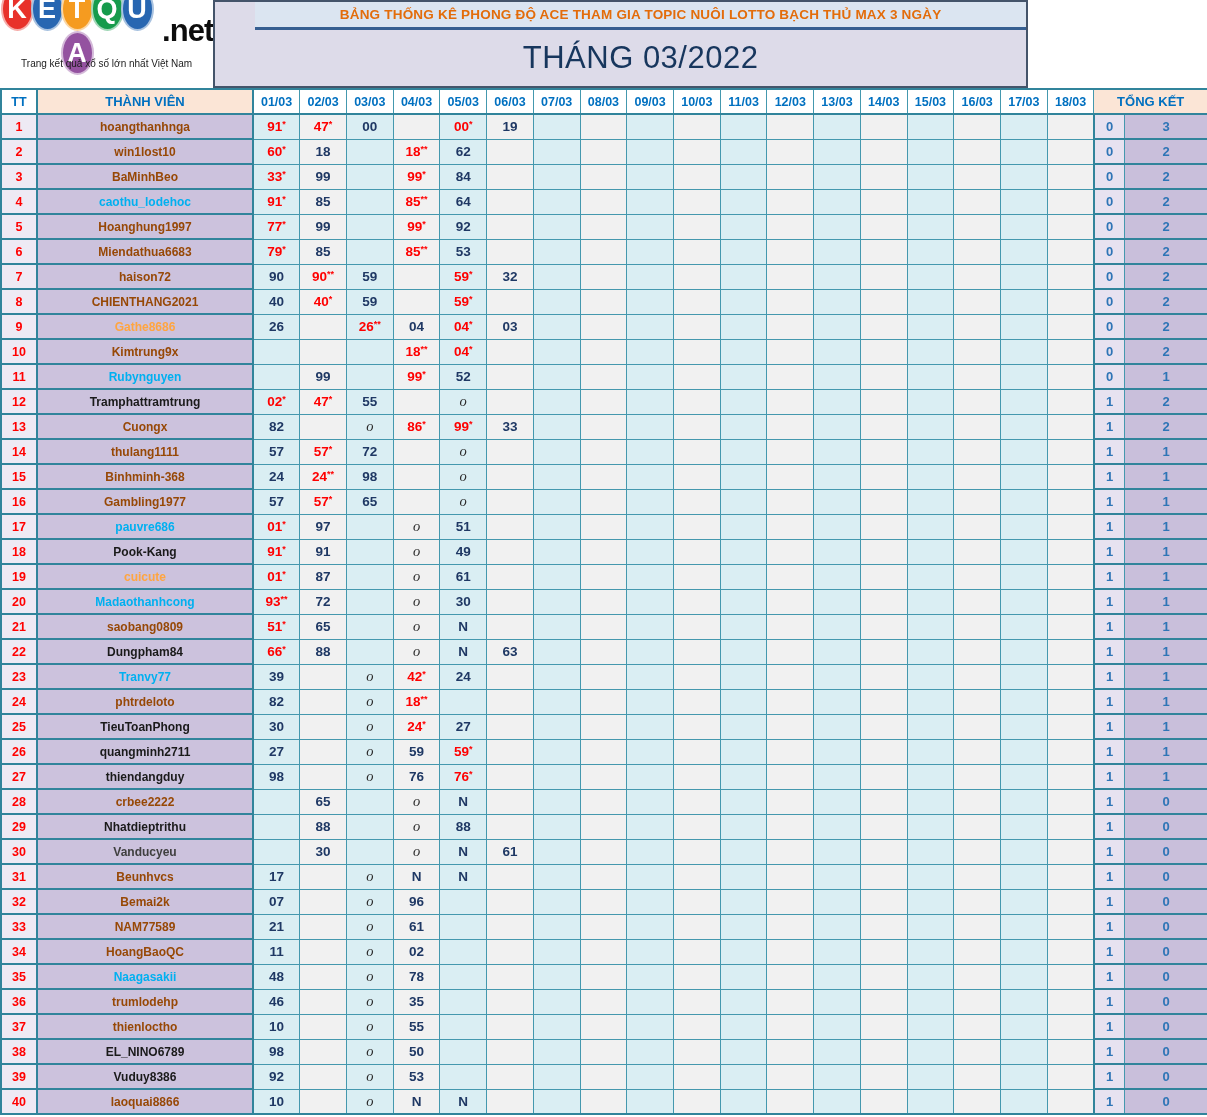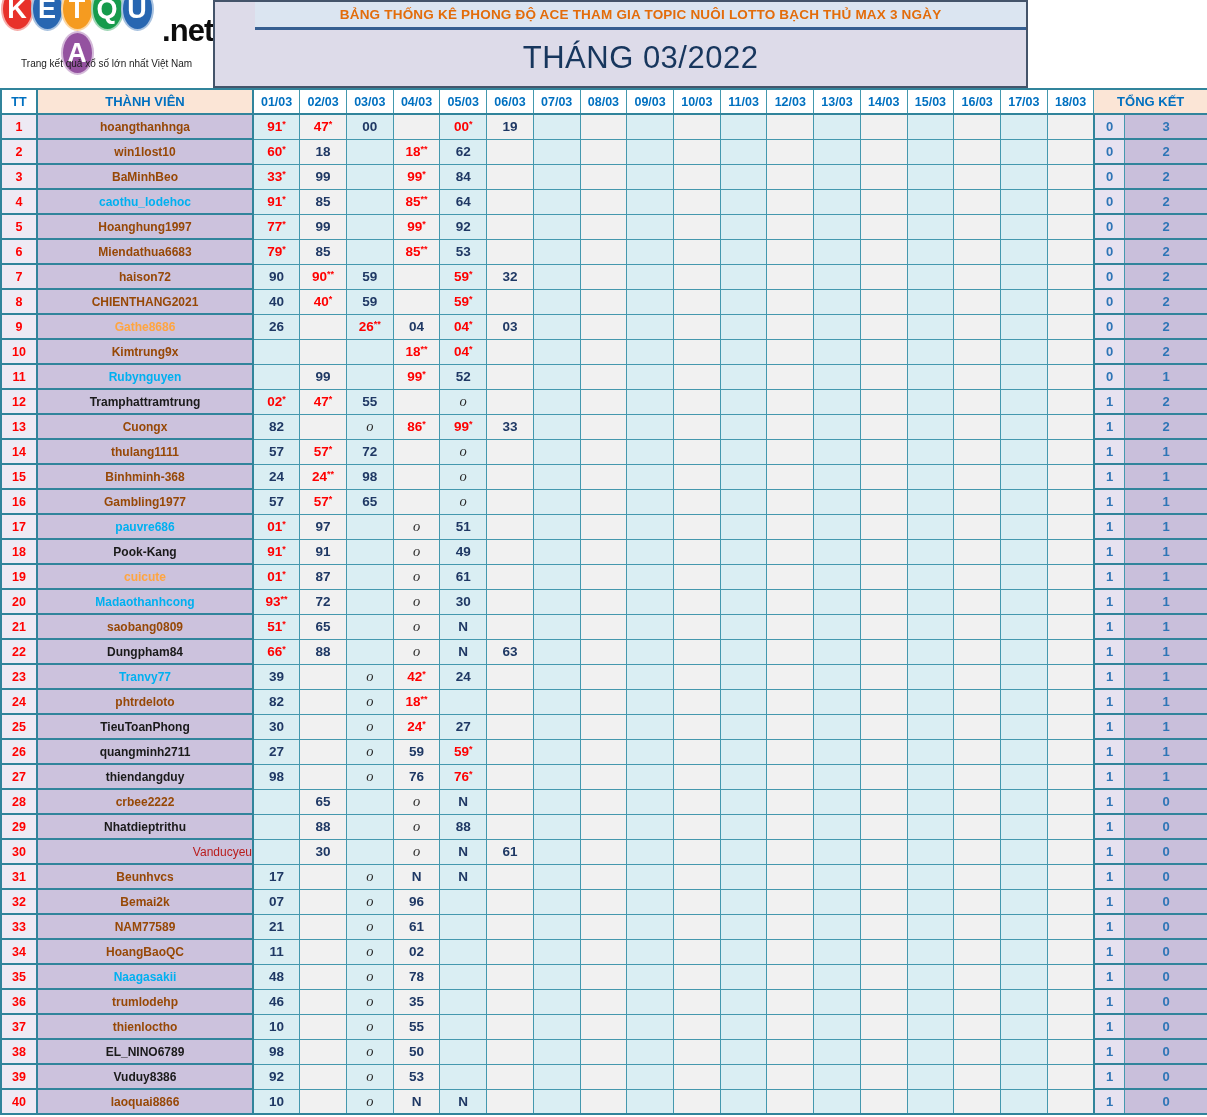--- a/index.html
+++ b/index.html
@@ -50,21 +50,21 @@
   td.tk1{background:#e7e2f0;color:#2e75b6;font-size:13px;border-left:2px solid #31849b;border-top:2px solid #31849b;}
   td.tk2{background:#c9bfdb;color:#2e75b6;font-size:13px;border-top:2px solid #31849b;}
   .navy{color:#1f3864;}
   .red{color:#ff0000;}
   .miss{color:#2b2b2b;font-style:italic;font-weight:normal;font-family:"Liberation Serif",serif;font-size:14.5px;}
   sup.star{font-size:9px;line-height:0;vertical-align:super;position:relative;top:1px;}
   .nm-brown{color:#974806;}
   .nm-blue{color:#00b0f0;}
   .nm-orange{color:#ffa540;}
   .nm-black{color:#1a1a1a;}
-  .nm-tan{color:#b91c1c;font-weight:normal;text-align:right;}
+  .nm-tan{color:#404040;font-weight:bold;}
 </style>
 </head>
 <body>
 
 <div class="topbar">
   <div class="logo-box">
     <div class="logo-row">
       <span id="logo-letters"><span class="oval" style="background: rgb(232, 49, 42);">K</span><span class="oval" style="background: rgb(39, 102, 177);">E</span><span class="oval" style="background: rgb(245, 155, 32);">T</span><span class="oval" style="background: rgb(22, 155, 76);">Q</span><span class="oval" style="background: rgb(39, 102, 177);">U</span><span class="oval" style="background: rgb(148, 82, 160);">A</span></span>
         <span class="logo-suffix">.net</span>
     </div>

